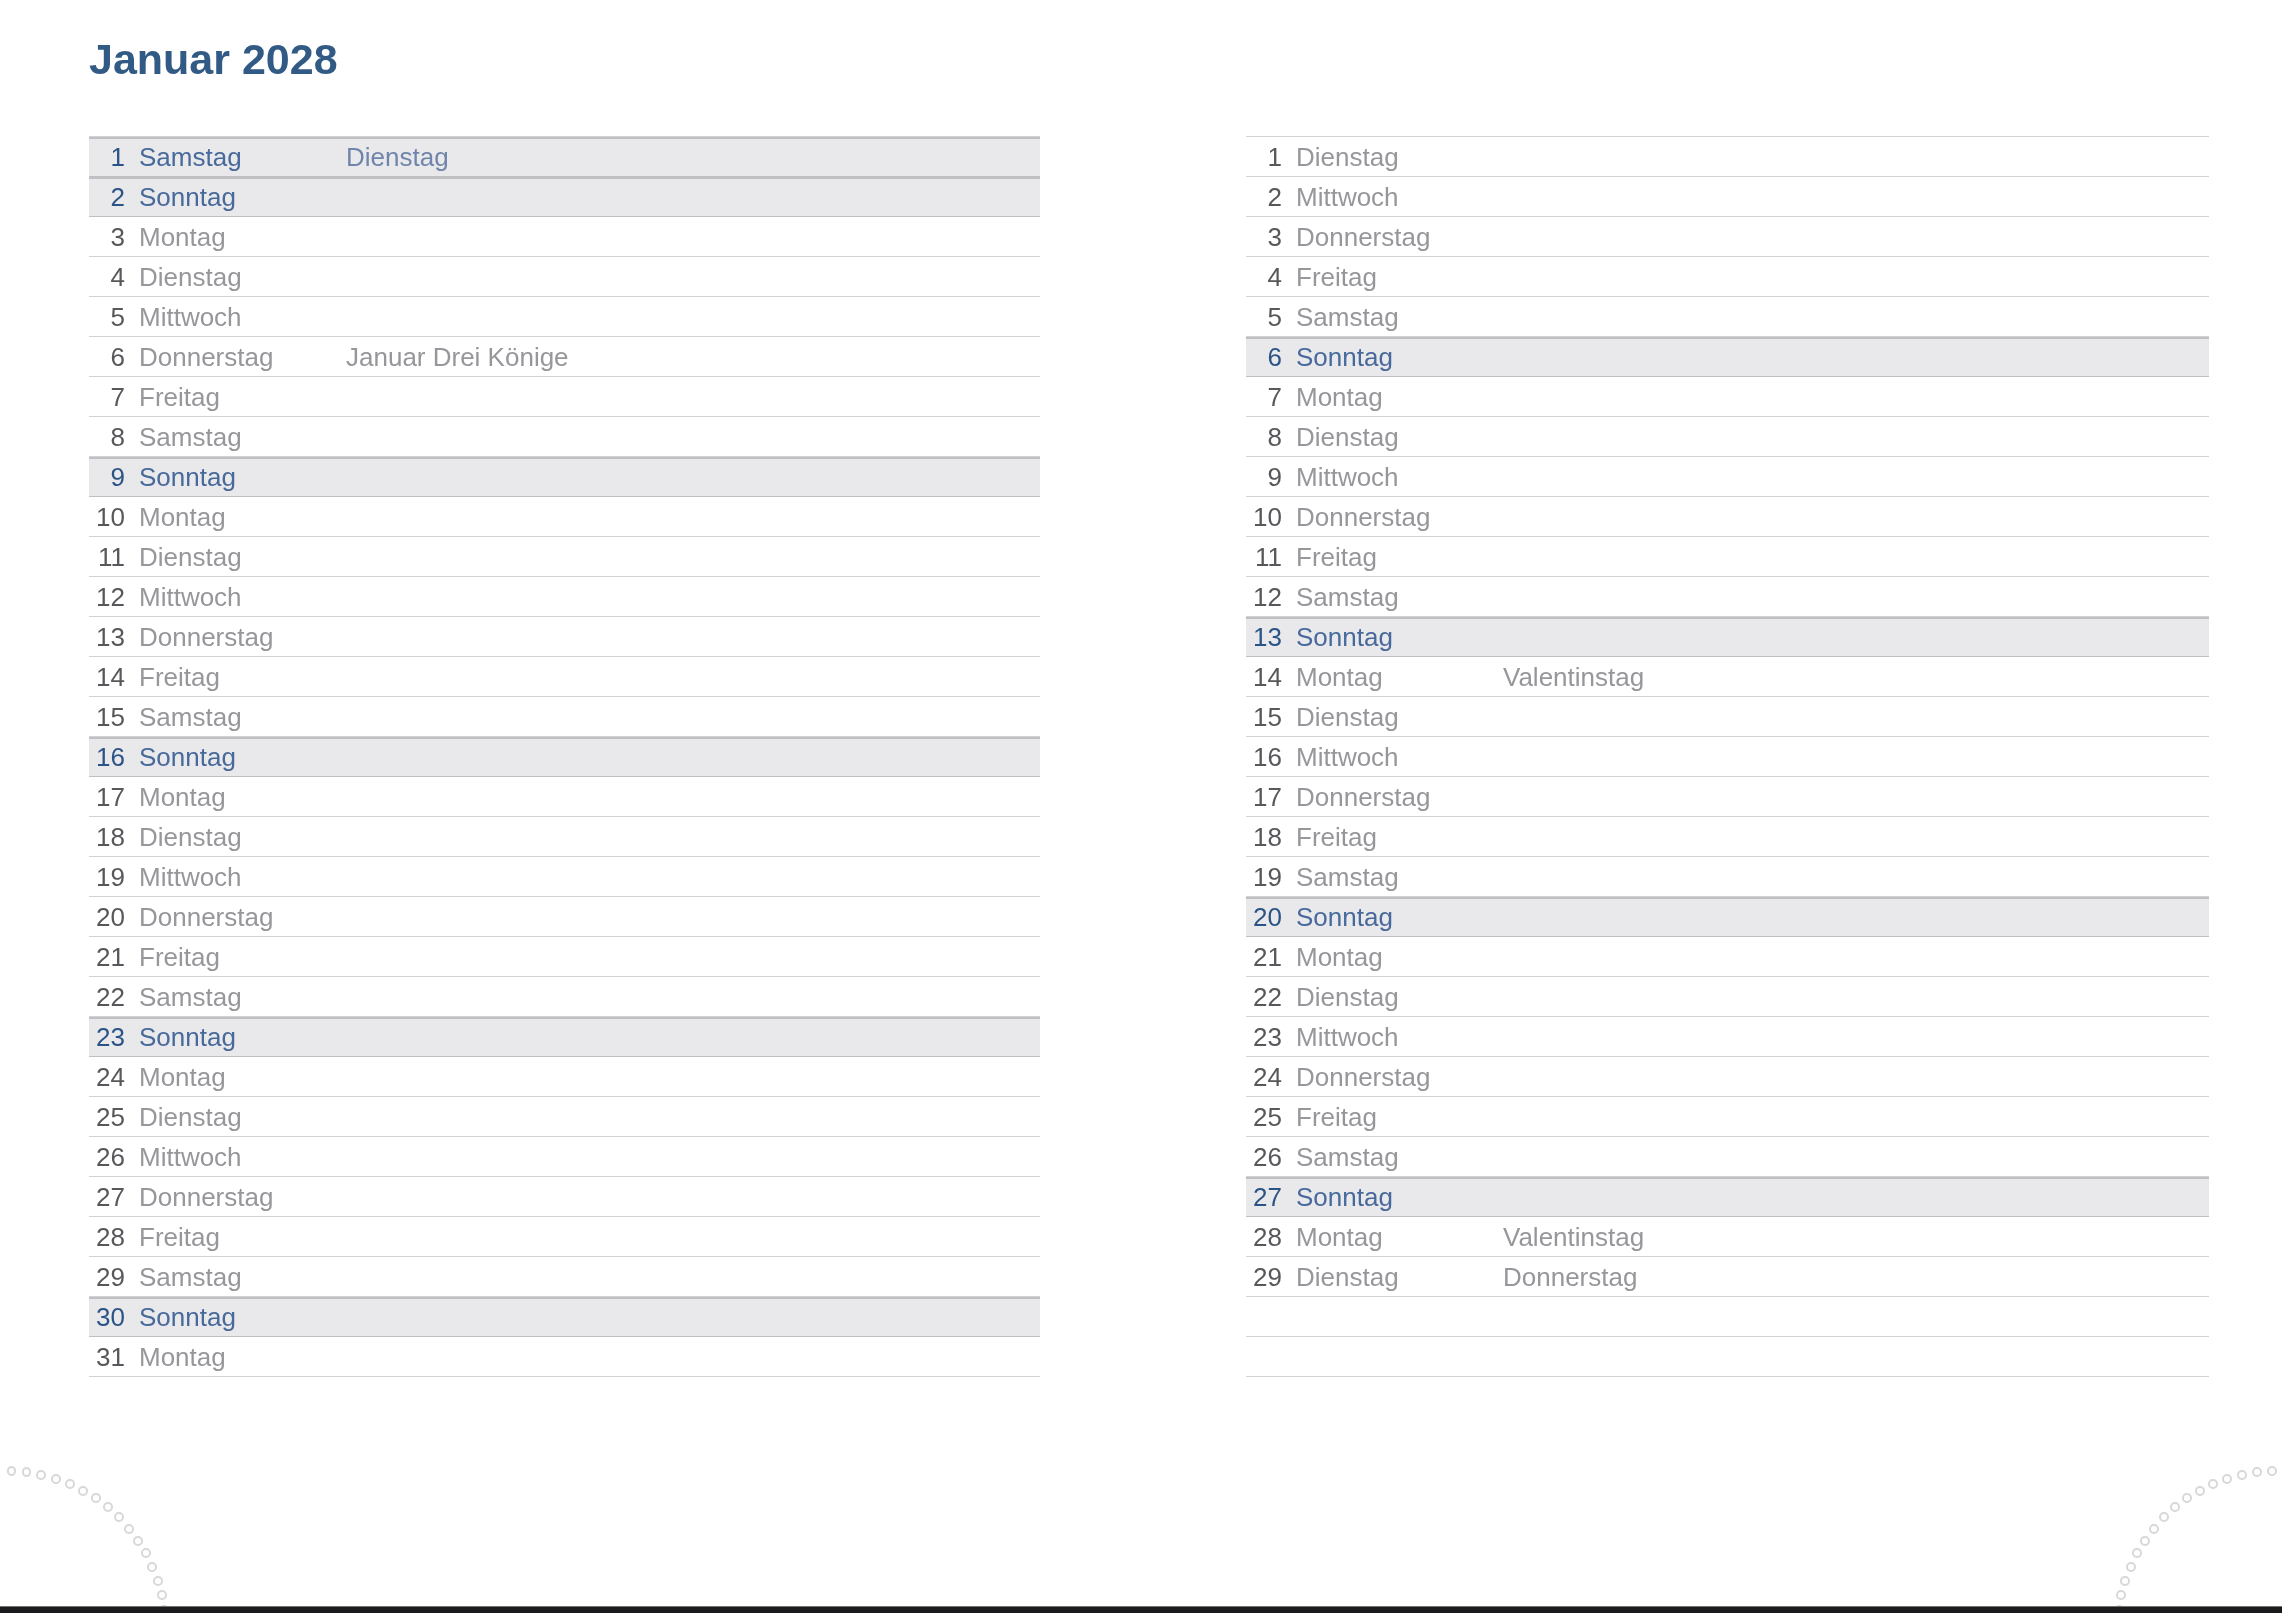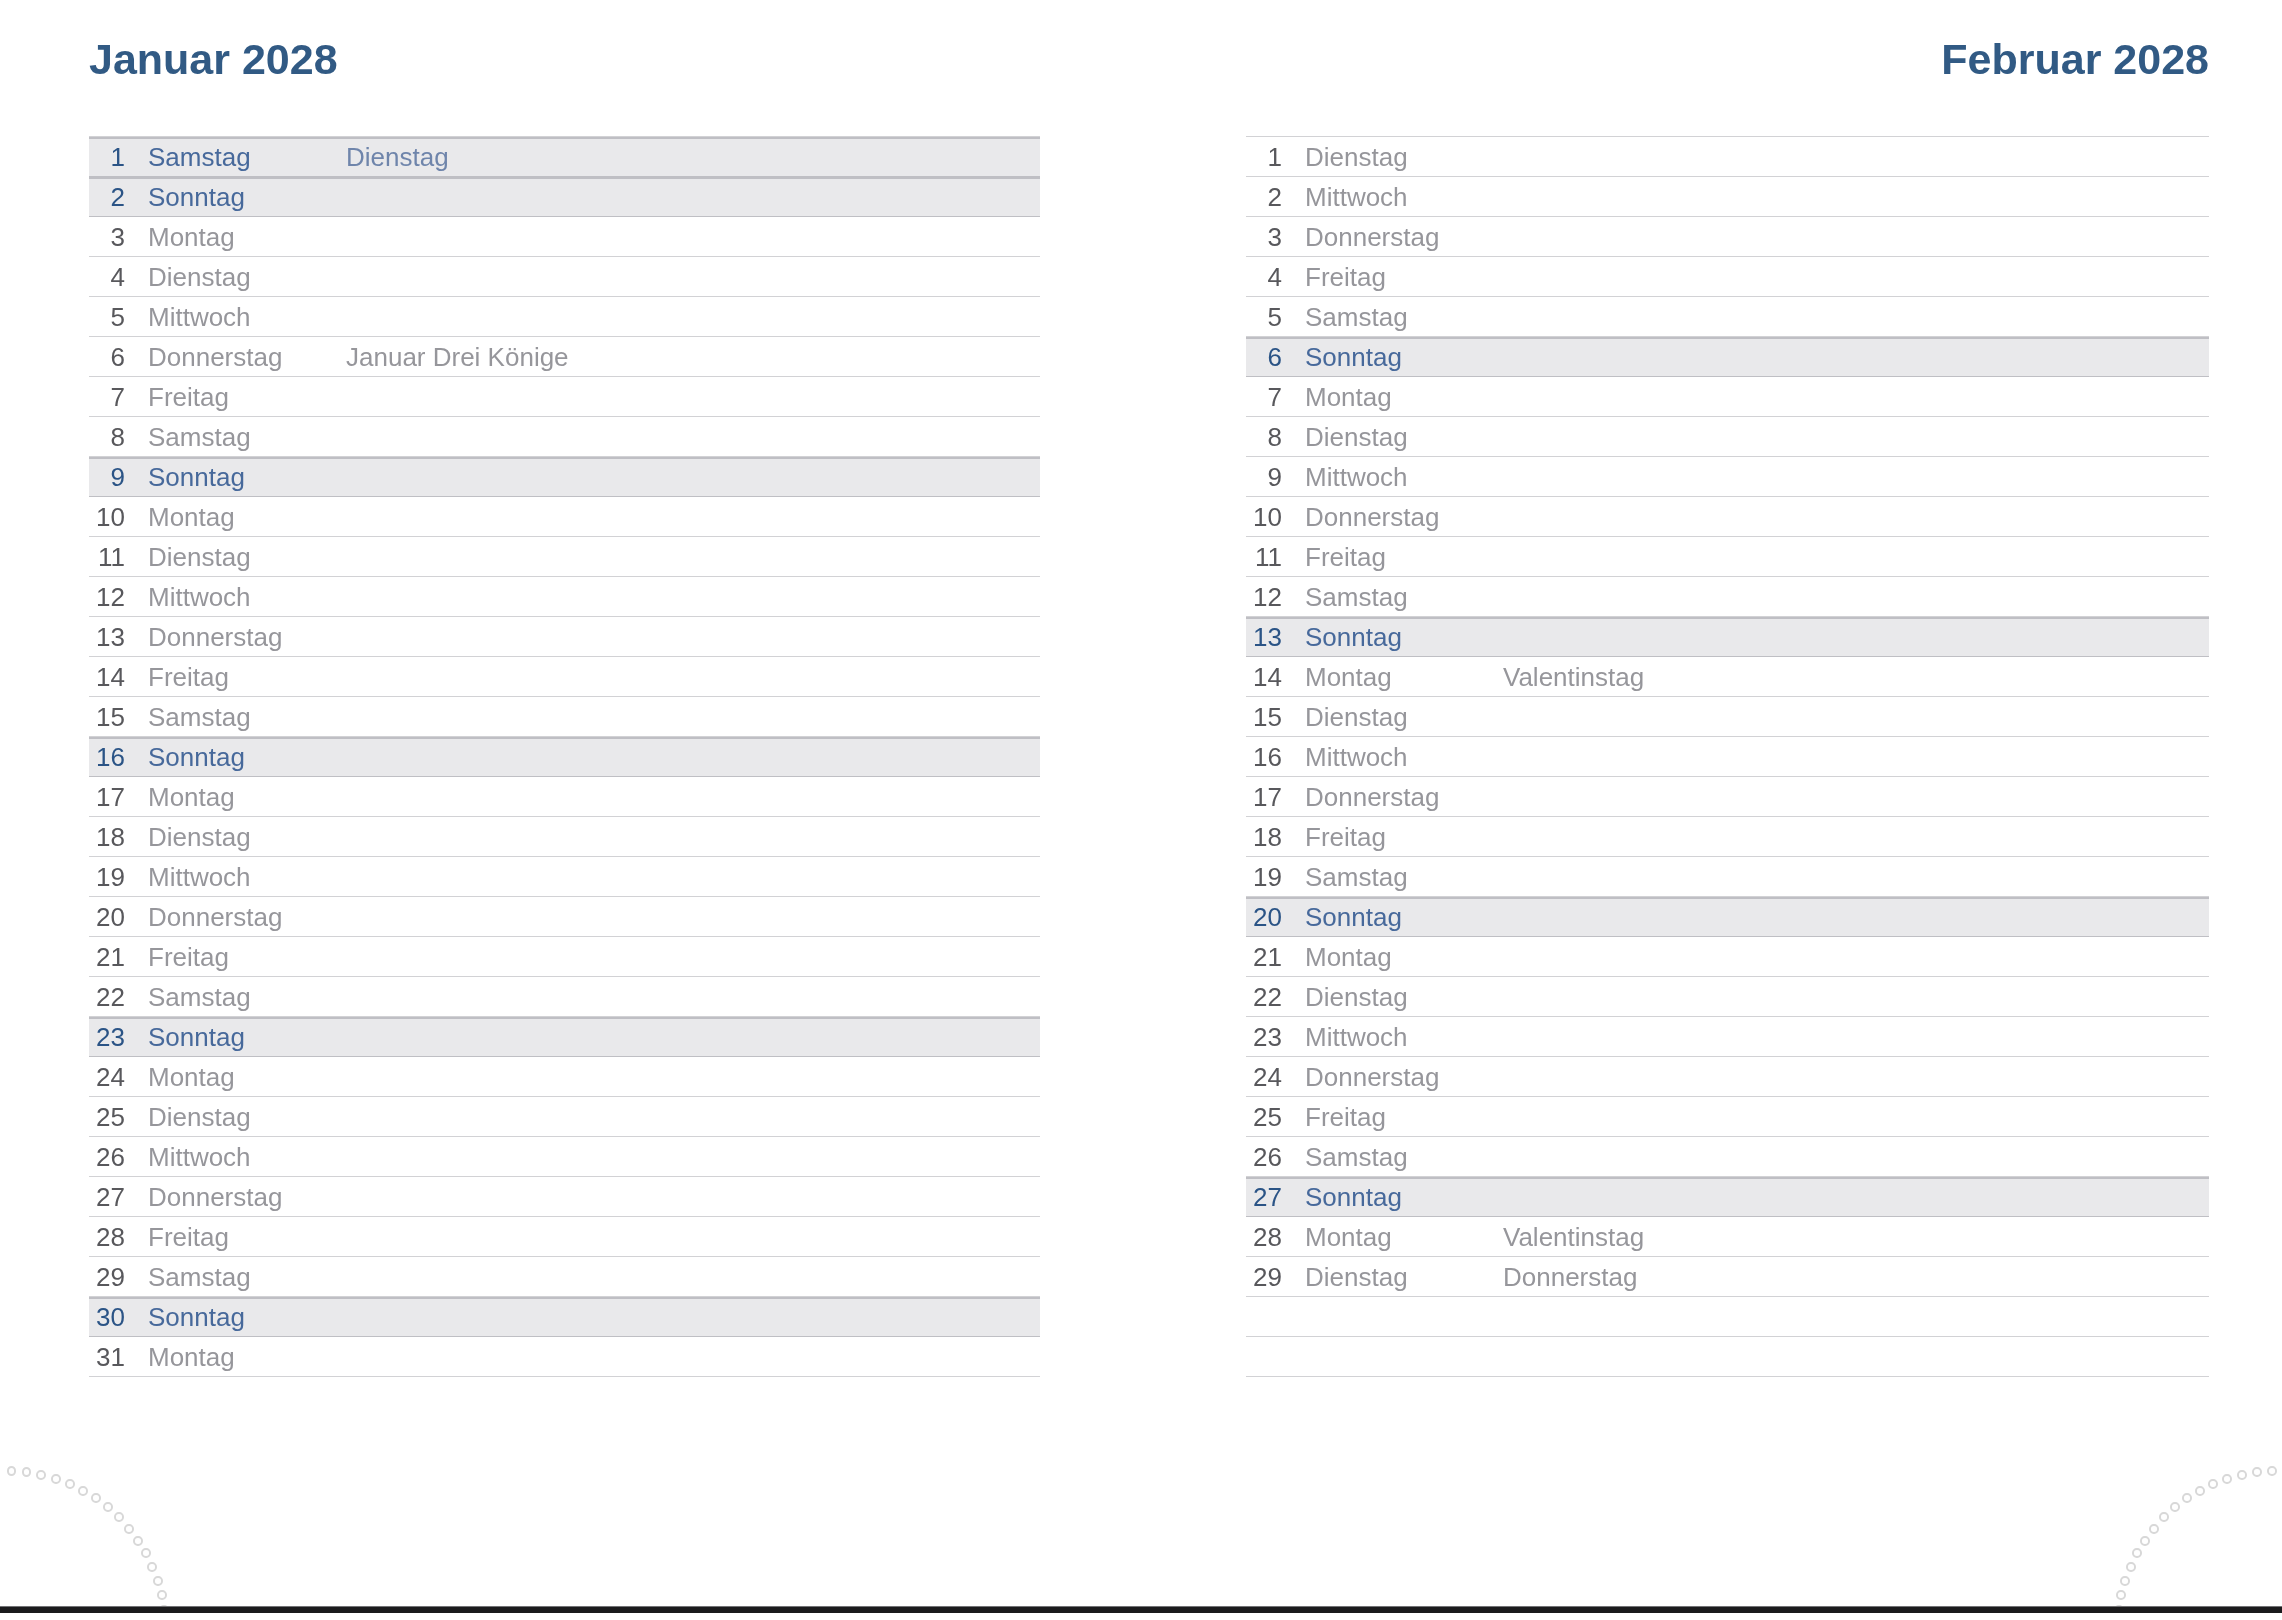--- a/index.html
+++ b/index.html
@@ -54,21 +54,21 @@
     font-size: 26px;
     white-space: nowrap;
   }
   .num {
     left: 0;
     width: 36px;
     text-align: right;
     color: var(--number-gray, #58585c);
   }
   .day {
-    left: 59px;
+    left: 50px;
     color: var(--day-gray, #96969b);
   }
   .holiday {
     left: 257px;
     color: var(--day-gray, #96969b);
   }
   .row.hl .num     { color: var(--highlight-number, #2b5486); }
   .row.hl .day     { color: var(--highlight-day, #47699b); }
   .row.hl .holiday { color: var(--highlight-holiday, #6f85ab); }
 
@@ -92,21 +92,20 @@
     border-top: 1px solid #727275;
   }
 </style>
 </head>
 <body>
 
 <div id="canvas">
 
   <div id="title-left" class="month-title">Januar 2028</div>
 
-  <div id="title-right" class="month-title">Februar 2028</div>
 
   <div id="table-left" class="month-table">
       <div class="row hl">
         <span class="num">1</span>
         <span class="day">Samstag</span>
         <span class="holiday">Dienstag</span>
       </div>
       <div class="row hl">
         <span class="num">2</span>
         <span class="day">Sonntag</span>

